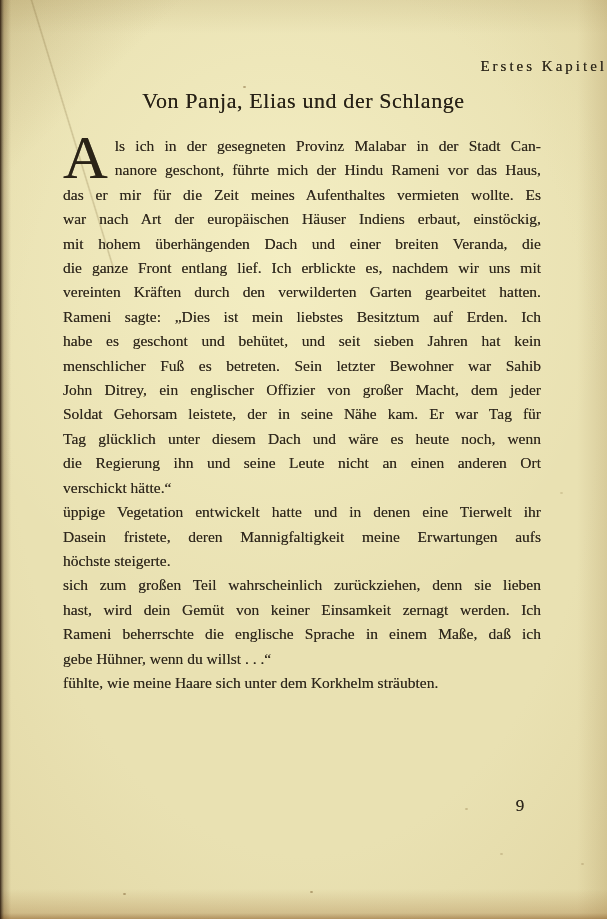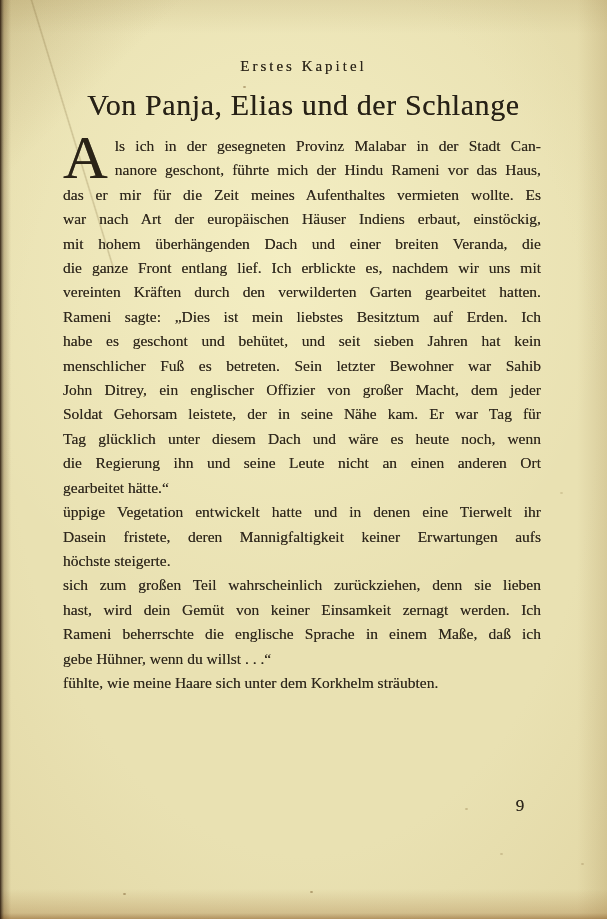--- a/index.html
+++ b/index.html
@@ -38,33 +38,33 @@
     width: 3px;
     height: 2px;
     border-radius: 50%;
     background: rgba(110,80,35,0.45);
   }
   .chapter-heading {
     position: absolute;
     top: 58px;
     left: 0;
     width: 100%;
-    text-align: center;
+    text-align: right;
     font-size: 15px;
     letter-spacing: 3px;
     color: #2c261a;
     text-shadow: 0 0 0.4px rgba(44,38,26,0.7);
   }
   .book-title {
     position: absolute;
     top: 88px;
     left: 0;
     width: 100%;
     text-align: center;
-    font-size: 30px;
+    font-size: 22px;
     letter-spacing: 0.6px;
     color: #272116;
     text-shadow: 0 0 0.5px rgba(39,33,22,0.7);
   }
   .textblock {
     position: absolute;
     left: 63px;
     top: 134px;
     width: 478px;
     font-size: 15.5px;
@@ -129,23 +129,23 @@
       <div class="line">mit hohem überhängenden Dach und einer breiten Veranda, die</div>
       <div class="line">die ganze Front entlang lief. Ich erblickte es, nachdem wir uns mit</div>
       <div class="line">vereinten Kräften durch den verwilderten Garten gearbeitet hatten.</div>
       <div class="line">Rameni sagte: „Dies ist mein liebstes Besitztum auf Erden. Ich</div>
       <div class="line">habe es geschont und behütet, und seit sieben Jahren hat kein</div>
       <div class="line">menschlicher Fuß es betreten. Sein letzter Bewohner war Sahib</div>
       <div class="line">John Ditrey, ein englischer Offizier von großer Macht, dem jeder</div>
       <div class="line">Soldat Gehorsam leistete, der in seine Nähe kam. Er war Tag für</div>
       <div class="line">Tag glücklich unter diesem Dach und wäre es heute noch, wenn</div>
       <div class="line">die Regierung ihn und seine Leute nicht an einen anderen Ort</div>
-      <div class="line para-end">gearbeitet hätte.“</div>
+      <div class="line para-end">verschickt hätte.“</div>
       <div class="line">üppige Vegetation entwickelt hatte und in denen eine Tierwelt ihr</div>
-      <div class="line">Dasein fristete, deren Mannigfaltigkeit keiner Erwartungen aufs</div>
+      <div class="line">Dasein fristete, deren Mannigfaltigkeit meine Erwartungen aufs</div>
       <div class="line para-end">höchste steigerte.</div>
       <div class="line">sich zum großen Teil wahrscheinlich zurückziehen, denn sie lieben</div>
       <div class="line">hast, wird dein Gemüt von keiner Einsamkeit zernagt werden. Ich</div>
       <div class="line">Rameni beherrschte die englische Sprache in einem Maße, daß ich</div>
       <div class="line para-end">gebe Hühner, wenn du willst . . .“</div>
       <div class="line para-end">fühlte, wie meine Haare sich unter dem Korkhelm sträubten.</div>
     </div>
 
   <div class="pagenum">9</div>
 

